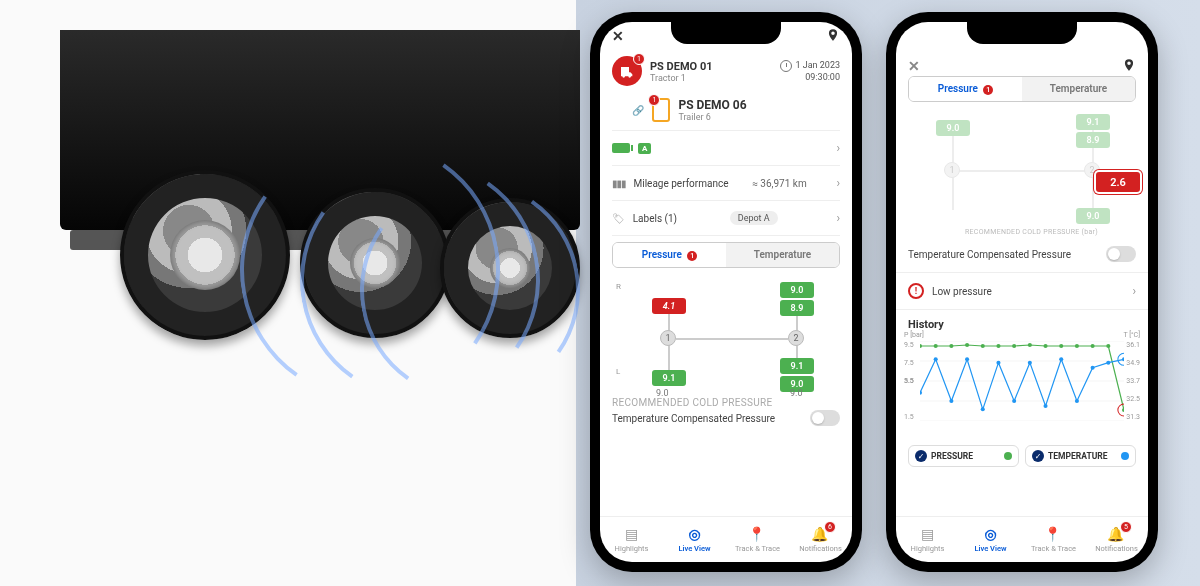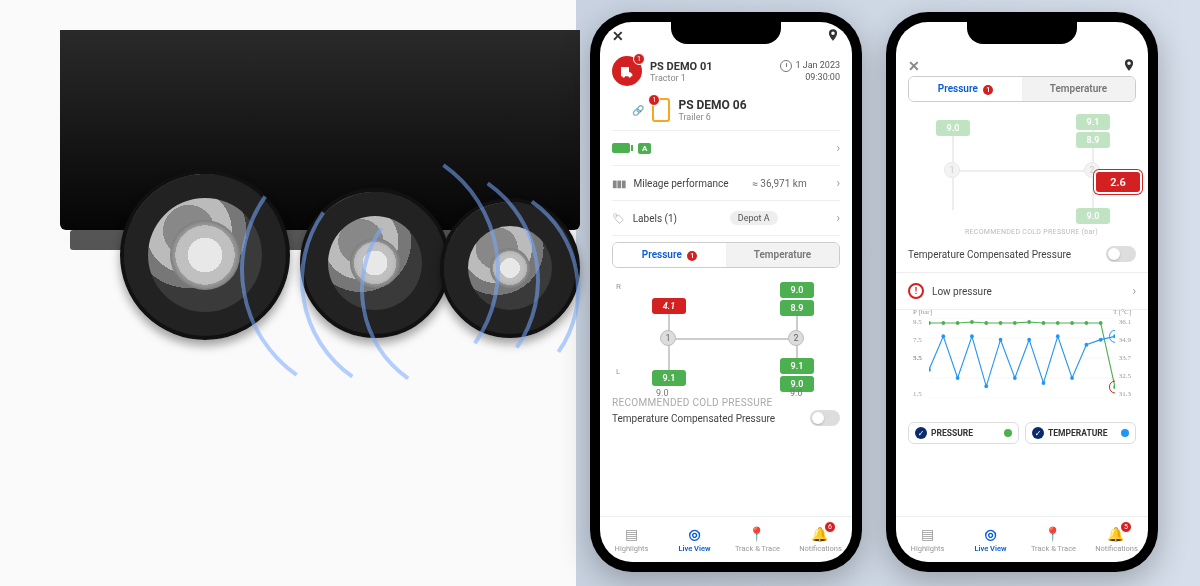--- a/index.html
+++ b/index.html
@@ -178,21 +178,21 @@
   
   .p2 .faded{ opacity:.35; }
   .alert-row{display:flex;align-items:center;gap:8px;padding:10px 12px;font-size:10px;color:#444;border-top:1px solid #eee;border-bottom:1px solid #eee;}
   .alert-ico{width:16px;height:16px;border:2px solid #d32121;border-radius:50%;position:relative;}
   .alert-ico::after{content:"!";position:absolute;inset:0;display:flex;align-items:center;justify-content:center;color:#d32121;font-weight:700;font-size:9px;}
   .hist-title{font-weight:700;font-size:11px;padding:8px 12px 2px;}
   .legend-box{margin:4px 12px;border:1px solid #eee;border-radius:4px;padding:4px 8px;font-size:8.5px;color:#555;}
   .legend-box .row1 span{margin-right:8px;}
   .dot-r{color:#d32121;} .dot-b{color:#0a5cd7;}
   .legend-box .row2{color:#888;font-size:8px;margin-top:2px;}
-  .chart{position:relative;height:100px;margin:4px 15px;font-family:Liberation Serif, serif;}
+  .chart{position:relative;height:100px;margin:4px 6px;}
   .chart .yl{position:absolute;left:2px;font-size:7px;color:#999;}
   .chart .yr{position:absolute;right:2px;font-size:7px;color:#999;}
   .chart .ylabel{position:absolute;font-size:7px;color:#999;}
   .chart svg{position:absolute;left:18px;right:18px;top:4px;bottom:12px;width:calc(100% - 36px);height:80px;}
   .series-tabs{display:flex;gap:6px;padding:4px 12px 6px;}
   .stab{flex:1;border:1px solid #ddd;border-radius:6px;padding:4px 6px;font-size:8.5px;display:flex;align-items:center;gap:4px;}
   .stab .chk{width:12px;height:12px;border-radius:50%;background:#0a2b6b;color:#fff;font-size:8px;display:flex;align-items:center;justify-content:center;}
   .stab .sw{width:8px;height:8px;border-radius:50%;margin-left:auto;}
   .sw.g{background:#4cb050;} .sw.b{background:#2196f3;}
 
@@ -380,20 +380,21 @@
       <span>Temperature Compensated Pressure</span>
       <span class="toggle"></span>
     </div>
 
     <div class="alert-row">
       <span class="alert-ico"></span>
       <span>Low pressure</span>
       <span class="chev" style="margin-left:auto;color:#999;font-size:12px;">›</span>
     </div>
 
+    <div class="hist-title">History</div>
 
 
     <div class="chart">
       <span class="ylabel" style="left:2px;top:-6px;">P [bar]</span>
       <span class="ylabel" style="right:2px;top:-6px;">T [°C]</span>
       <span class="yl" style="top:4px;">9.5</span>
       <span class="yl" style="top:22px;">7.5</span>
       <span class="yl" style="top:40px;">5.5</span>
       <span class="yl" style="top:40px;">3.5</span>
       <span class="yl" style="top:76px;">1.5</span>

